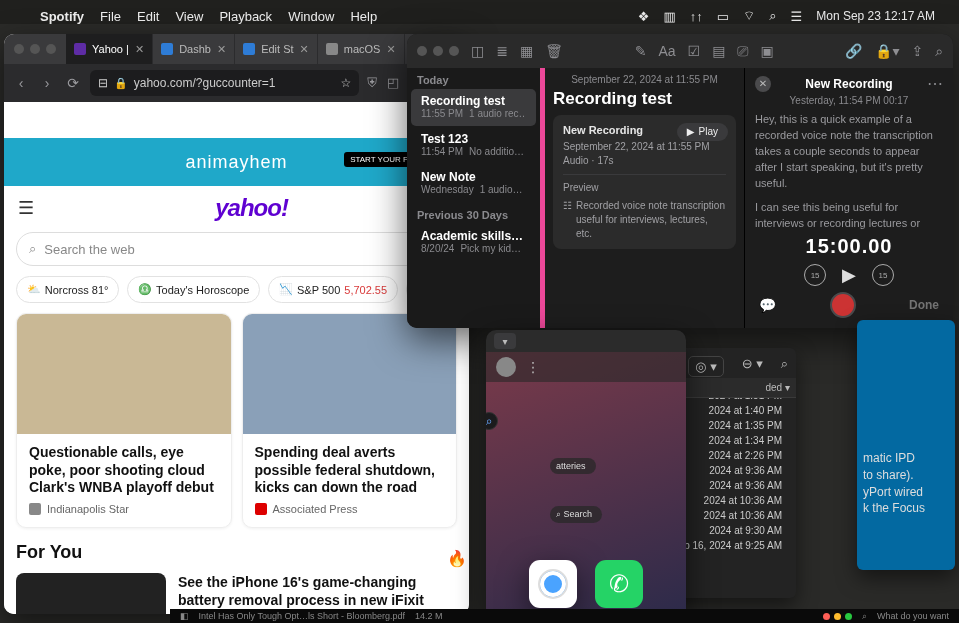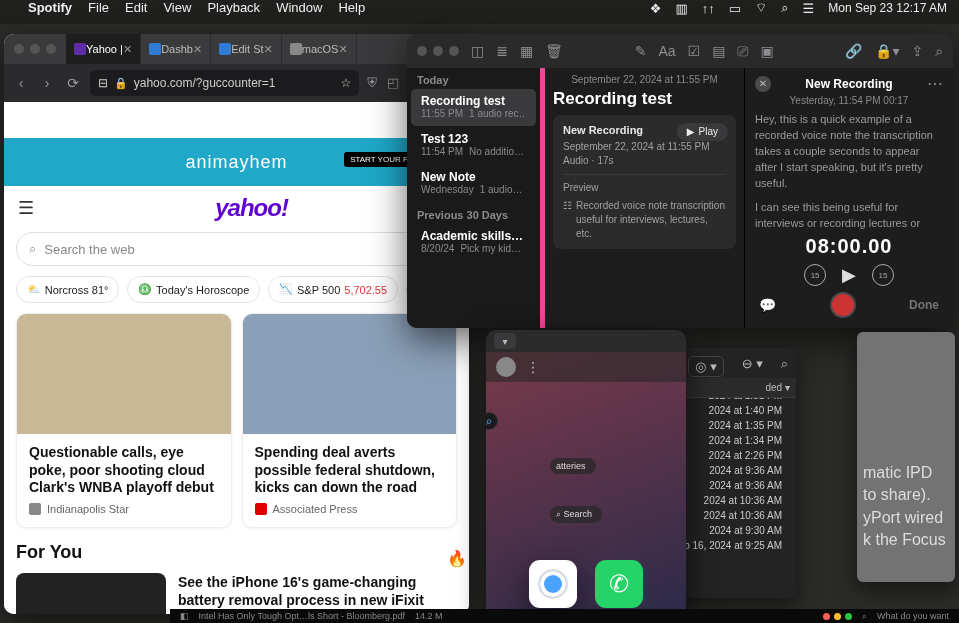--- a/index.html
+++ b/index.html
@@ -1,32 +1,32 @@
 <!DOCTYPE html>
 <html><head>
 <meta charset="utf-8">
 <style>
 * { margin: 0; padding: 0; box-sizing: border-box; font-family: -apple-system, BlinkMacSystemFont, "Segoe UI", Helvetica, Arial, sans-serif; }
 html, body { width: 959px; height: 623px; overflow: hidden; }
 body { background: #2a2a28; position: relative; color: #fff; }
 
 
-.menubar { position: absolute; top: 0; left: 0; right: 0; height: 24px; background: rgba(30,30,28,0.85); display: flex; align-items: flex-start; padding: 0 12px; font-size: 13px; color: #eee; justify-content: space-between; }
+.menubar { position: absolute; top: 0; left: 0; right: 0; height: 24px; background: rgba(30,30,28,0.85); display: flex; align-items: flex-end; padding: 0 24px; font-size: 13px; color: #eee; justify-content: space-between; }
 .menubar-left { display: flex; align-items: center; gap: 16px; }
 .menubar-left .bold { font-weight: 600; }
 .menubar-right { display: flex; align-items: center; gap: 14px; font-size: 12px; }
 .menubar-right .ico { font-size: 13px; }
 
 
 .safari { position: absolute; left: 4px; top: 34px; width: 465px; height: 580px; background: #fff; border-radius: 10px; box-shadow: 0 10px 30px rgba(0,0,0,0.5); overflow: hidden; }
 .tabbar { background: #3a3a3c; height: 30px; display: flex; align-items: stretch; }
 .traffic { display: flex; gap: 6px; align-items: center; padding: 0 10px; }
 .tlight { width: 10px; height: 10px; border-radius: 50%; background: #555; }
 .tabs { display: flex; flex: 1; overflow: hidden; }
-.tab { display: flex; align-items: center; padding: 0 8px; color: #bbb; font-size: 11px; min-width: 0; max-width: 90px; border-right: 1px solid #2b2b2d; }
+.tab { display: flex; align-items: center; gap: 6px; padding: 0 8px; color: #bbb; font-size: 11px; min-width: 0; max-width: 90px; border-right: 1px solid #2b2b2d; }
 .tab.active { background: #1e1e1f; color: #fff; }
 .tab .fav { width: 12px; height: 12px; border-radius: 2px; background: #5e2ca5; display: inline-block; flex-shrink: 0; }
 .tab .fav.blue { background: #2e7cd6; }
 .tab .fav.gray { background: #888; }
 .tab .x { margin-left: auto; font-size: 11px; color: #999; }
 .tab .lbl { white-space: nowrap; overflow: hidden; text-overflow: ellipsis; }
 .addrrow { background: #2b2b2d; height: 38px; display: flex; align-items: center; padding: 0 8px; gap: 8px; }
 .navbtn { color: #9a9a9e; font-size: 14px; width: 18px; text-align: center; }
 .addr { flex: 1; background: #1c1c1e; border-radius: 6px; height: 26px; display: flex; align-items: center; padding: 0 8px; color: #ccc; font-size: 12px; gap: 6px; }
 .addr .lock { font-size: 11px; }
@@ -120,21 +120,21 @@
 .finder .tools{ position:absolute; top:8px; right:8px; display:flex; gap:18px; color:#bbb; font-size:13px;}
 .finder .tools .seg{ display:flex; align-items:center; gap:4px; border:1px solid #444; border-radius:5px; padding:2px 6px;}
 .finder .hd{ background:#2b2b2b; border-bottom:1px solid #3a3a3a; padding:4px 6px; color:#bbb; font-size:10px; position:absolute; top:30px; left:0; right:0; display:flex; justify-content:space-between;}
 .finder .hd .dd:after{content:" ▾";}
 .frow{ display:flex; justify-content:flex-end; padding:2px 4px;}
 .frow span{ white-space:nowrap;}
 .fdoc{ position:absolute; bottom:6px; left:30px; display:flex; gap:8px; align-items:center; color:#aaa;}
 .fdoc .dico{ width:14px;height:14px;background:#555;border-radius:2px;}
 
 
-.textwin { position: absolute; right:4px; top:332px; width:98px; height:250px; background:#737373; color:#ddd; font-size:16px; padding:130px 6px 6px; line-height:1.4; overflow:hidden; border-radius:6px; box-shadow:0 8px 20px rgba(0,0,0,0.5);}
+.textwin { position: absolute; right:4px; top:320px; width:98px; height:250px; background:#0369a1; color:#ddd; font-size:12px; padding:130px 6px 6px; line-height:1.4; overflow:hidden; border-radius:6px; box-shadow:0 8px 20px rgba(0,0,0,0.5);}
 .textwin p{ white-space:nowrap;}
 
 
 .taskbar{ position:absolute; left:170px; bottom:0; right:0; height:14px; background:#0a0a0a; color:#888; font-size:9px; display:flex; align-items:center; padding:0 10px; gap:10px; justify-content:space-between;}
 .taskbar .left, .taskbar .right{ display:flex; gap:10px; align-items:center;}
 .tlights { display:flex; gap:4px; }
 .tlights span{ width:7px;height:7px;border-radius:50%;}
 .tlr{background:#ff5f57;} .tly{background:#febc2e;} .tlg{background:#28c840;}
 </style>
 </head>
@@ -364,21 +364,21 @@
           <span class="closec">✕</span>
           <span class="nc2title">New Recording</span>
           <span class="nc2dots">⋯</span>
         </div>
         <div class="nc2sub">Yesterday, 11:54 PM   00:17</div>
         <div class="nc2text">
           <p>Hey, this is a quick example of a recorded voice note the transcription takes a couple seconds to appear after I start speaking, but it's pretty useful.</p>
           <p>I can see this being useful for interviews or recording lectures or things like that.</p>
         </div>
         <div class="ncontrols">
-          <div class="ntime">08:00.00</div>
+          <div class="ntime">15:00.00</div>
           <div class="nplayrow">
             <span class="skip">
                 <span>15</span>
               </span>
             <span class="playtri">▶</span>
             <span class="skip">
                 <span>15</span>
               </span>
           </div>
           <div class="nbottom">

